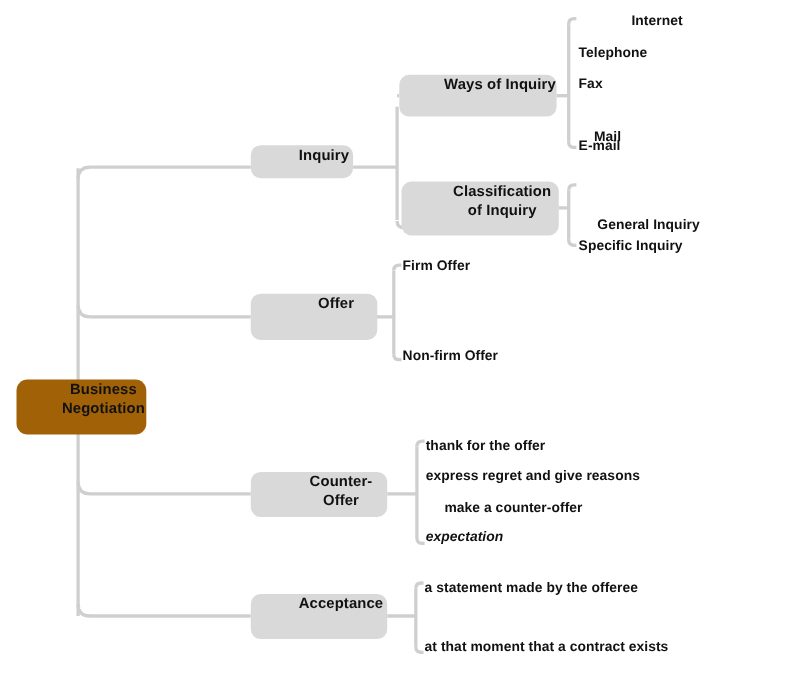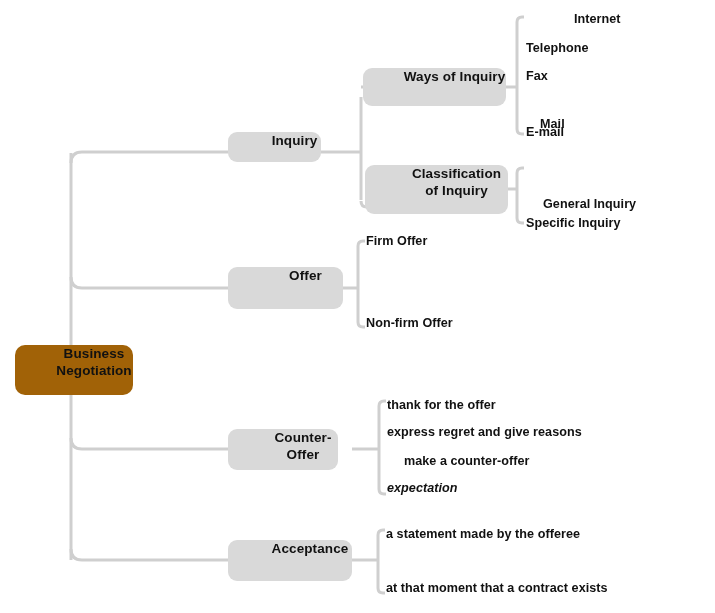--- a/index.html
+++ b/index.html
@@ -113,21 +113,21 @@
   </div>
 
   <div class="node branch" style="left:228px; top:132px; width:93px; height:30px;">
     <span>Inquiry</span>
   </div>
 
   <div class="node branch" style="left:228px; top:267px; width:115px; height:42px;">
     <span>Offer</span>
   </div>
 
-  <div class="node branch" style="left:228px; top:429px; width:110px; height:41px;">
+  <div class="node branch" style="left:228px; top:429px; width:124px; height:41px;">
     <span>Counter-Offer</span>
   </div>
 
   <div class="node branch" style="left:228px; top:540px; width:124px; height:41px;">
     <span>Acceptance</span>
   </div>
 
   <div class="node branch" style="left:363px; top:68px; width:143px; height:38px;">
     <span>Ways of Inquiry</span>
   </div>

